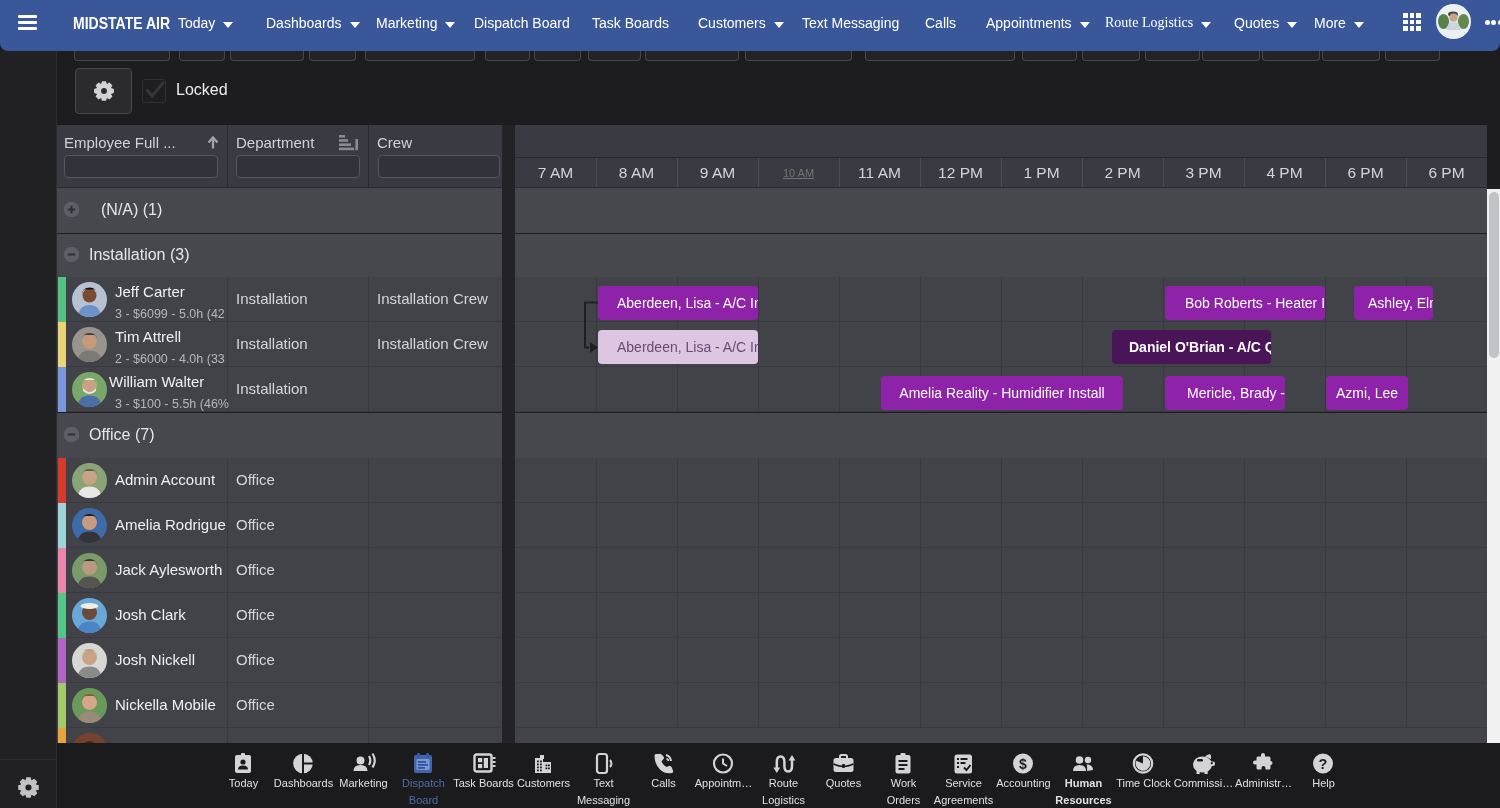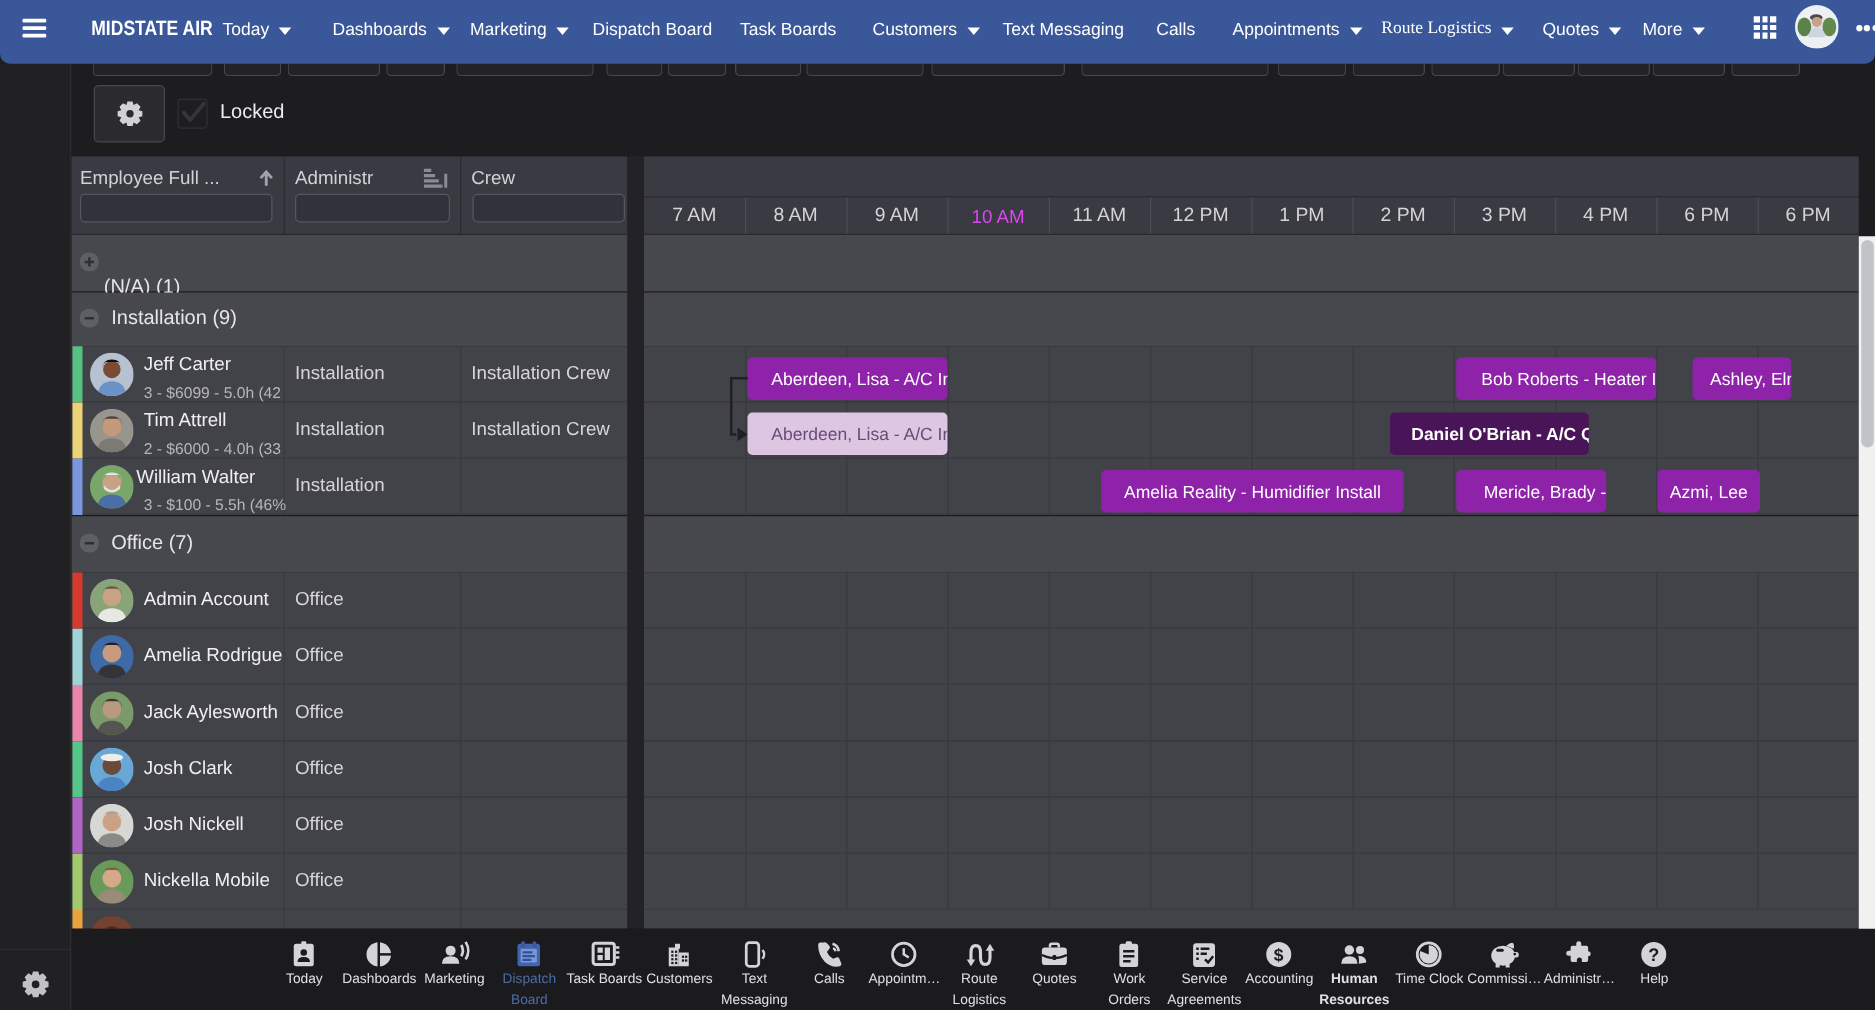--- a/index.html
+++ b/index.html
@@ -52,21 +52,21 @@
 <svg width="26" height="26" viewBox="0 0 26 26" style="position:absolute;left:-1px;top:-3px;">
         <path d="M5 13 L10 19 L21 6" stroke="#36363a" stroke-width="3" fill="none" stroke-linecap="round" stroke-linejoin="round"></path>
       </svg>
     </div>
 <div class="abs" style="left:176px;top:81px;color:#ececf0;font-size:16px;z-index:6;">Locked</div>
 <div class="abs" style="left:57px;top:125px;width:1443px;height:618px;overflow:hidden;">
 <div class="abs" style="left:0;top:0;width:445px;height:63px;background:#3a3a42;"></div>
 <div class="abs" style="left:170px;top:0;width:1px;height:63px;background:#2b2b30;"></div>
 <div class="abs" style="left:311px;top:0;width:1px;height:63px;background:#2b2b30;"></div>
 <div class="abs" style="left:7px;top:9px;color:#d2d2d6;font-size:15px;">Employee Full ...</div>
-<div class="abs" style="left:179px;top:9px;color:#d2d2d6;font-size:15px;">Administr</div>
+<div class="abs" style="left:179px;top:9px;color:#d2d2d6;font-size:15px;">Department</div>
 <div class="abs" style="left:320px;top:9px;color:#d2d2d6;font-size:15px;">Crew</div>
 <svg class="abs" style="left:148px;top:9px;" width="16" height="16" viewBox="0 0 16 16">
         <path d="M8 14.5 L8 4 M3.5 8.5 L8 3.5 L12.5 8.5" stroke="#a2a2aa" stroke-width="2.3" fill="none"></path>
       </svg>
 <svg class="abs" style="left:282px;top:9px;" width="19" height="17" viewBox="0 0 19 17">
 <rect x="0" y="1" width="6" height="2.6" fill="#8a8a92"></rect>
         <rect x="0" y="5.2" width="9" height="2.6" fill="#8a8a92"></rect>
         <rect x="0" y="9.4" width="12" height="2.6" fill="#8a8a92"></rect>
         <rect x="0" y="13.6" width="15" height="2.6" fill="#8a8a92"></rect>
         <rect x="16.4" y="5" width="2.6" height="11.2" fill="#8a8a92"></rect>
@@ -74,21 +74,21 @@
 <div class="abs" style="left:7px;top:30px;width:154px;height:23px;background:#32323a;border:1px solid #56565e;border-radius:4px;"></div>
 <div class="abs" style="left:179px;top:30px;width:124px;height:23px;background:#32323a;border:1px solid #56565e;border-radius:4px;"></div>
 <div class="abs" style="left:321px;top:30px;width:122px;height:23px;background:#32323a;border:1px solid #56565e;border-radius:4px;"></div>
 <div class="abs" style="left:458px;top:0;width:972px;height:63px;background:#3a3a42;"></div>
 <div class="abs" style="left:458px;top:32px;width:972px;height:1px;background:#2a2a2e;"></div>
 <div class="abs" style="left:458px;top:33px;width:81px;height:30px;display:flex;align-items:center;justify-content:center;color:#d4d4d8;font-size:15.5px;">7 AM</div>
 <div class="abs" style="left:539px;top:33px;width:81px;height:30px;display:flex;align-items:center;justify-content:center;color:#d4d4d8;font-size:15.5px;">8 AM</div>
 <div class="abs" style="left:539px;top:33px;width:1px;height:29px;background:#4c4c54;"></div>
 <div class="abs" style="left:620px;top:33px;width:81px;height:30px;display:flex;align-items:center;justify-content:center;color:#d4d4d8;font-size:15.5px;">9 AM</div>
 <div class="abs" style="left:620px;top:33px;width:1px;height:29px;background:#4c4c54;"></div>
-<div class="abs" style="left:701px;top:33px;width:81px;height:30px;display:flex;align-items:center;justify-content:center;color:#d946ef;font-size:15px;">10 AM</div>
+<div class="abs" style="left:701px;top:33px;width:81px;height:30px;display:flex;align-items:center;justify-content:center;color:#737373;font-size:11px;text-decoration:underline;">10 AM</div>
 <div class="abs" style="left:701px;top:33px;width:1px;height:29px;background:#4c4c54;"></div>
 <div class="abs" style="left:782px;top:33px;width:81px;height:30px;display:flex;align-items:center;justify-content:center;color:#d4d4d8;font-size:15.5px;">11 AM</div>
 <div class="abs" style="left:782px;top:33px;width:1px;height:29px;background:#4c4c54;"></div>
 <div class="abs" style="left:863px;top:33px;width:81px;height:30px;display:flex;align-items:center;justify-content:center;color:#d4d4d8;font-size:15.5px;">12 PM</div>
 <div class="abs" style="left:863px;top:33px;width:1px;height:29px;background:#4c4c54;"></div>
 <div class="abs" style="left:944px;top:33px;width:81px;height:30px;display:flex;align-items:center;justify-content:center;color:#d4d4d8;font-size:15.5px;">1 PM</div>
 <div class="abs" style="left:944px;top:33px;width:1px;height:29px;background:#4c4c54;"></div>
 <div class="abs" style="left:1025px;top:33px;width:81px;height:30px;display:flex;align-items:center;justify-content:center;color:#d4d4d8;font-size:15.5px;">2 PM</div>
 <div class="abs" style="left:1025px;top:33px;width:1px;height:29px;background:#4c4c54;"></div>
 <div class="abs" style="left:1106px;top:33px;width:81px;height:30px;display:flex;align-items:center;justify-content:center;color:#d4d4d8;font-size:15.5px;">3 PM</div>
@@ -100,28 +100,28 @@
 <div class="abs" style="left:1349px;top:33px;width:81px;height:30px;display:flex;align-items:center;justify-content:center;color:#d4d4d8;font-size:15.5px;">6 PM</div>
 <div class="abs" style="left:1349px;top:33px;width:1px;height:29px;background:#4c4c54;"></div>
 <div class="abs" style="left:0;top:62px;width:445px;height:1px;background:#2a2a2e;"></div>
 <div class="abs" style="left:458px;top:62px;width:972px;height:1px;background:#2a2a2e;"></div>
 <div class="abs" style="left:0;top:63px;width:445px;height:45px;background:#47474e;"></div>
 <div class="abs" style="left:458px;top:63px;width:972px;height:45px;background:#47474e;"></div>
 <svg class="abs" style="left:7px;top:77px;" width="15" height="15" viewBox="0 0 15 15">
         <circle cx="7.5" cy="7.5" r="7.8" fill="#5e5e66"></circle>
         <path d="M7.5 3.8 L7.5 11.2 M3.8 7.5 L11.2 7.5" stroke="#2e2e34" stroke-width="2"></path>
       </svg>
-<div class="abs gtxt" style="left:26px;top:76px;margin-top:20px;">(N/A) (1)</div>
+<div class="abs gtxt" style="left:44px;top:76px;">(N/A) (1)</div>
 <div class="abs" style="left:0;top:109px;width:445px;height:43px;background:#47474e;"></div>
 <div class="abs" style="left:458px;top:109px;width:972px;height:43px;background:#47474e;"></div>
 <svg class="abs" style="left:7px;top:122px;" width="15" height="15" viewBox="0 0 15 15">
         <circle cx="7.5" cy="7.5" r="7.8" fill="#5e5e66"></circle>
         <path d="M3.8 7.5 L11.2 7.5" stroke="#2e2e34" stroke-width="2"></path>
       </svg>
-<div class="abs gtxt" style="left:32px;top:121px;">Installation (9)</div>
+<div class="abs gtxt" style="left:32px;top:121px;">Installation (3)</div>
 <div class="abs" style="left:0;top:152px;width:445px;height:45px;background:#424249;border-bottom:1px solid #393940;"></div>
 <div class="abs" style="left:458px;top:152px;width:972px;height:45px;background:#424249;border-bottom:1px solid #393940;"></div>
 <div class="abs" style="left:539px;top:152px;width:1px;height:45px;background:#393940;"></div>
 <div class="abs" style="left:620px;top:152px;width:1px;height:45px;background:#393940;"></div>
 <div class="abs" style="left:701px;top:152px;width:1px;height:45px;background:#393940;"></div>
 <div class="abs" style="left:782px;top:152px;width:1px;height:45px;background:#393940;"></div>
 <div class="abs" style="left:863px;top:152px;width:1px;height:45px;background:#393940;"></div>
 <div class="abs" style="left:944px;top:152px;width:1px;height:45px;background:#393940;"></div>
 <div class="abs" style="left:1025px;top:152px;width:1px;height:45px;background:#393940;"></div>
 <div class="abs" style="left:1106px;top:152px;width:1px;height:45px;background:#393940;"></div>

